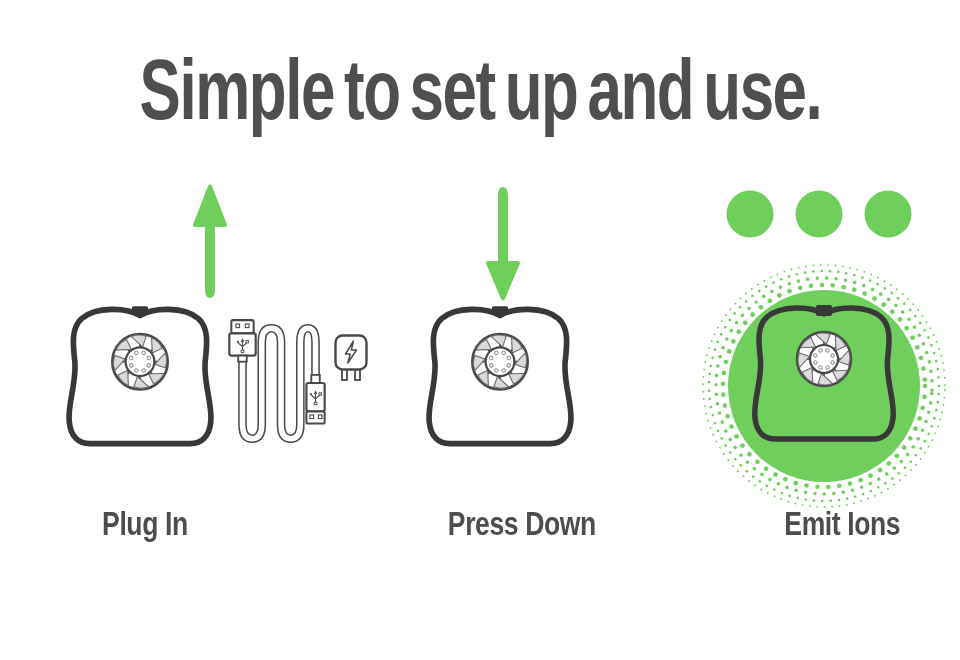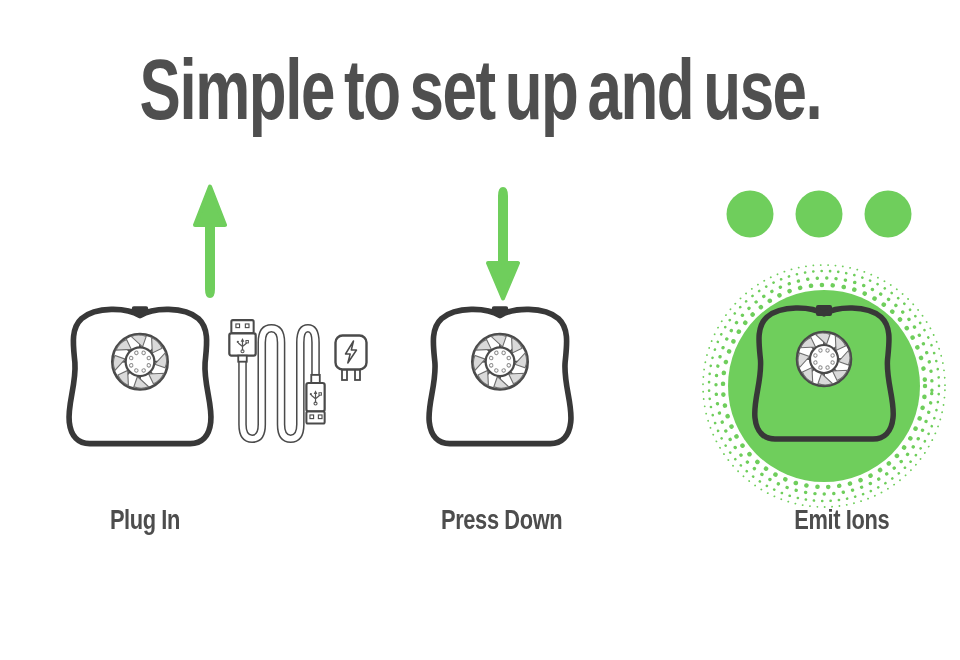--- a/index.html
+++ b/index.html
@@ -4,21 +4,21 @@
 <style>
   html,body{margin:0;padding:0;background:#fff;}
   .canvas{position:relative;width:960px;height:660px;background:#fff;overflow:hidden;
           font-family:"Liberation Sans",sans-serif;border-radius:18px;}
   .abs{position:absolute;}
   .title-wrap{position:absolute;top:46px;left:0;width:960px;text-align:center;line-height:1;}
   .title-text{display:inline-block;font-weight:700;font-size:86px;color:#4f4f4f;
               transform:scaleX(0.72);transform-origin:center;letter-spacing:-2px;
               word-spacing:-8px;white-space:nowrap;}
   .step-label{position:absolute;width:220px;text-align:center;color:#4d4d4d;
-              font-weight:700;font-size:28px;line-height:1;}
+              font-weight:700;font-size:34px;line-height:1;}
   .step-label span{display:inline-block;transform:scaleX(0.78);transform-origin:center;
               letter-spacing:-0.5px;white-space:nowrap;}
   .arrow{fill:#6fce5c;stroke:#6fce5c;stroke-width:4;stroke-linejoin:round;stroke-linecap:round;}
   .ring{fill:none;stroke:#6fce5c;stroke-linecap:round;}
   .dot{fill:#6fce5c;}
 </style>
 </head>
 <body>
 
 <div class="canvas">
@@ -157,21 +157,21 @@
 
   <div>
     <svg class="abs" style="left:482px;top:184px" width="42" height="118" viewBox="0 0 40 118">
       <path class="arrow" d="M20 114.5 L35 79 L23 79 L23 12 Q23 5 20 5 Q17 5 17 12 L17 79 L5 79 Z"></path>
     </svg>
 
     <svg class="abs" style="left:418px;top:298px" width="164" height="154" viewBox="0 0 160 150">
       <use href="#device-g" style="--device-fill:#fff"></use>
     </svg>
 
-    <div class="step-label" style="left:392px;top:506px">
+    <div class="step-label" style="left:412px;top:506px">
       <span>Press Down</span>
     </div>
   </div>
 
   <div>
     <svg class="abs" style="left:720px;top:190px" width="192" height="48" viewBox="0 0 192 48">
       <circle class="dot" cx="30" cy="24" r="23.5"></circle>
       <circle class="dot" cx="99" cy="24" r="23.5"></circle>
       <circle class="dot" cx="168" cy="24" r="23.5"></circle>
     </svg>

